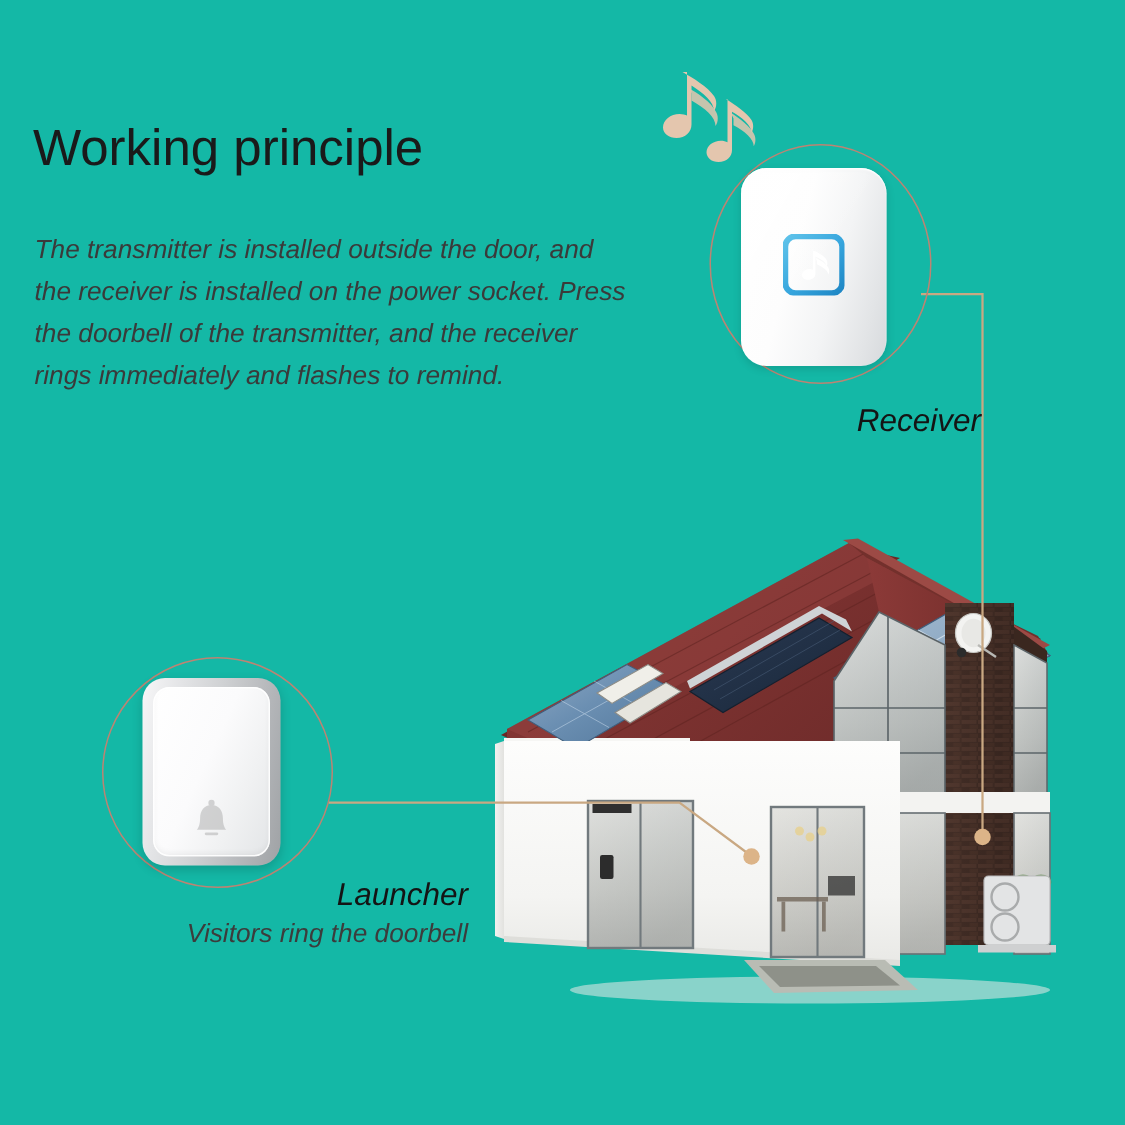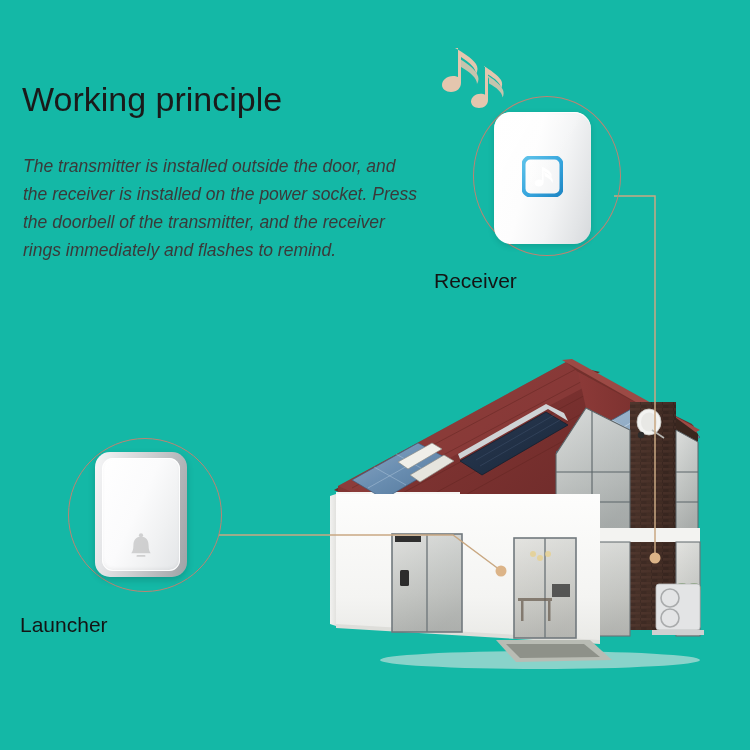--- a/index.html
+++ b/index.html
@@ -145,35 +145,36 @@
     transform: translateX(-50%);
     top: 74px;
     width: 26px;
     height: 28px;
     opacity: 0.40;
   }
 
   
   .callout-label {
     position: absolute;
-    text-align: left;
+    text-align: right;
     color: #1f1f1f;
+    font-style: italic;
   }
   .callout-title {
     font-size: 21px;
     line-height: 26px;
     color: #141414;
   }
   .callout-sub {
     font-size: 17.5px;
     line-height: 25px;
     color: #3c3c3c;
   }
   #receiver-label { left: 434px; top: 268px; width: 220px; }
-  #launcher-label { left: 20px; top: 612px; width: 292px; }
+  #launcher-label { left: 20px; top: 584px; width: 292px; }
 </style>
 </head>
 <body>
 
 <div id="page">
 
   <div id="title">Working principle</div>
   <div id="body-text">The transmitter is installed outside the door, and the receiver is installed on the power socket. Press the doorbell of the transmitter, and the receiver rings immediately and flashes to remind.</div>
 
   <div id="music-notes">
@@ -434,15 +435,16 @@
             <circle cx="13" cy="3.3" r="2.1"></circle>
             <path d="M13 4.6 C17.9 4.6 20.6 8.4 20.6 13.4 C20.6 17.6 21.6 19.9 22.8 21.2 L3.2 21.2 C4.4 19.9 5.4 17.6 5.4 13.4 C5.4 8.4 8.1 4.6 13 4.6 Z"></path>
             <rect x="8.5" y="23" width="9" height="1.8" rx="0.9"></rect>
           </g>
         </svg>
       </div>
     </div>
   </div>
   <div id="launcher-label" class="callout-label">
     <div class="callout-title">Launcher</div>
+    <div class="callout-sub">Visitors ring the doorbell</div>
   </div>
 
 </div>
 
 </body></html>

